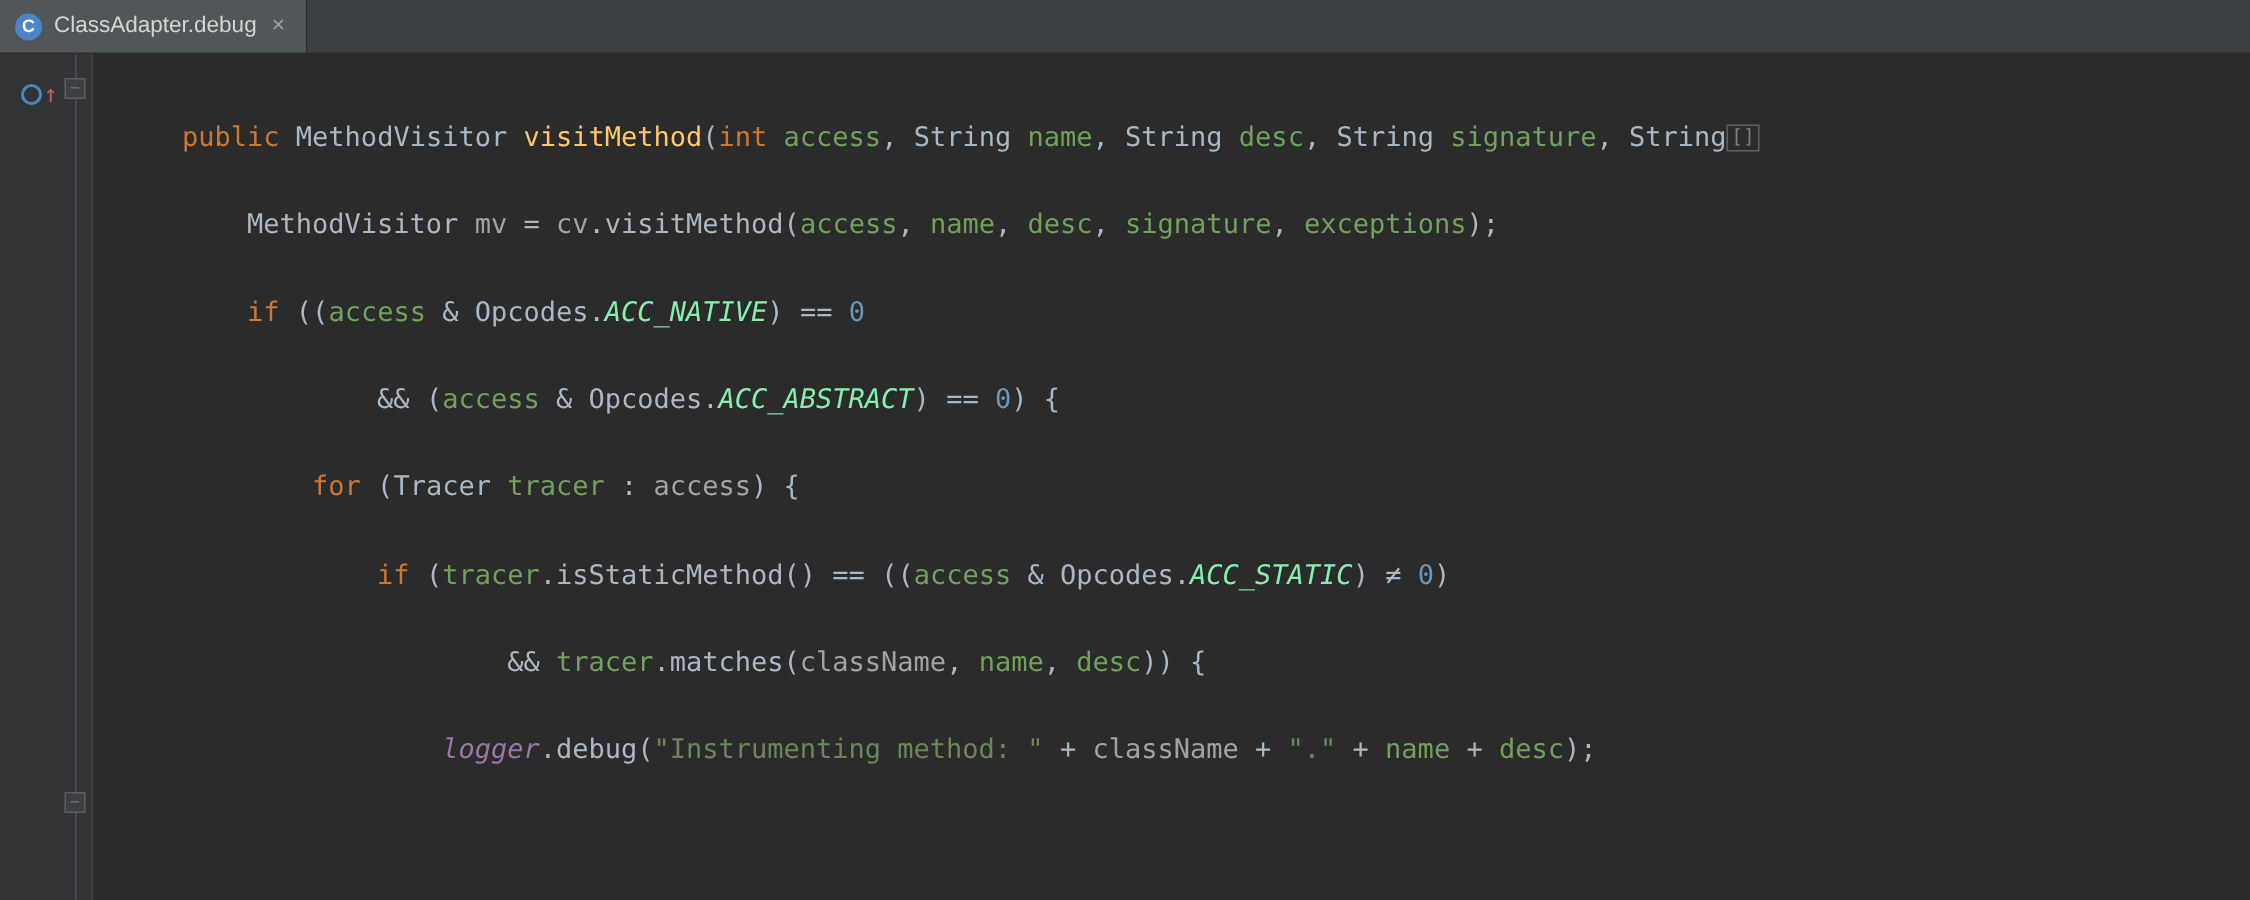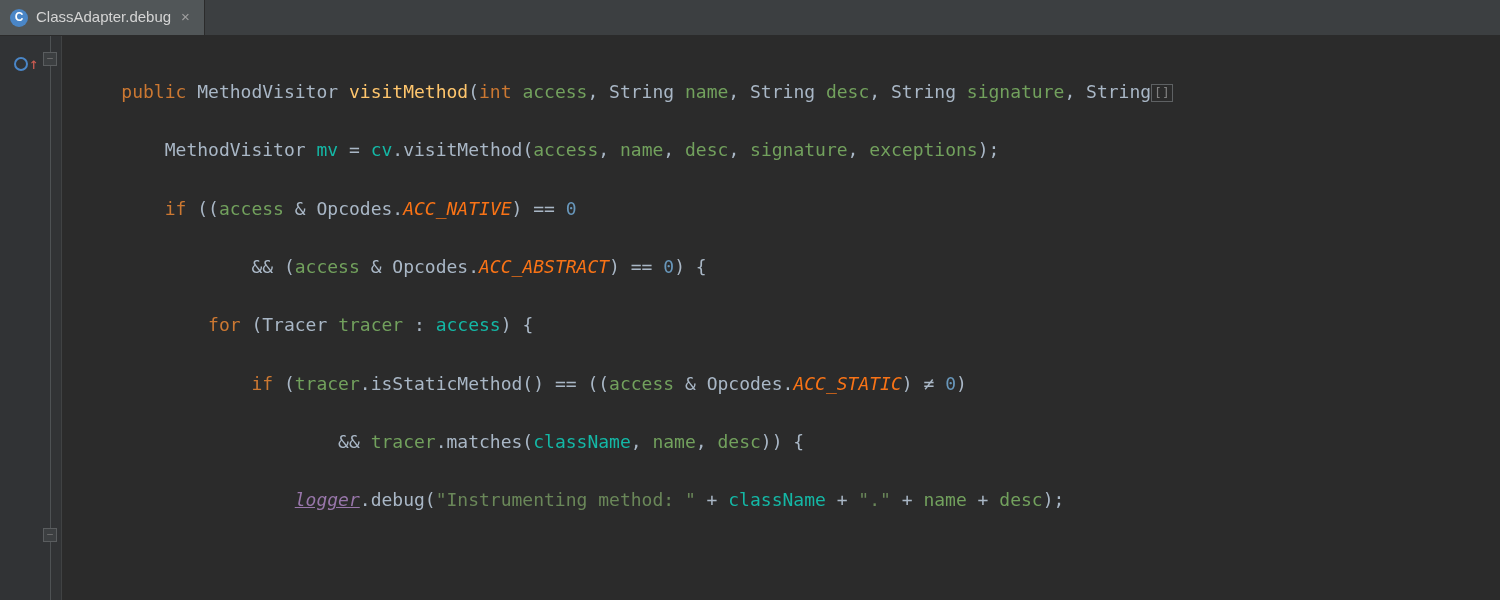--- a/index.html
+++ b/index.html
@@ -89,28 +89,28 @@
     position: relative;
     flex: 1;
   }
   .line { padding-left: 16px; }
   
   .kw   { color: #cc7832; }            
   .type { color: #a9b7c6; }            
   .meth { color: #ffc66d; }            
   .call { color: #a9b7c6; }            
   .param{ color: #72a15d; }            
-  .field{ color: #9876aa; font-style: italic; text-decoration: underline; } 
-  .const{ color: #f97316; font-style: italic; }
+  .field{ color: #9876aa; font-style: italic; } 
+  .const{ color: #86efac; font-style: italic; }
   .num  { color: #6897bb; }
   .str  { color: #6a8759; }
   .cmt  { color: #808080; }
   .op   { color: #a9b7c6; }
   .punc { color: #a9b7c6; }
-  .var  { color: #14b8a6; }
+  .var  { color: #a3a3a3; }
   .fold-end {
     display:inline-block; border:1px solid #5e6163; color:#808080;
     font-size:13px; padding:0 2px; line-height:1.2; vertical-align:middle;
   }
 </style>
 </head>
 <body>
 
 <div class="tab-bar">
   <div class="tab">

